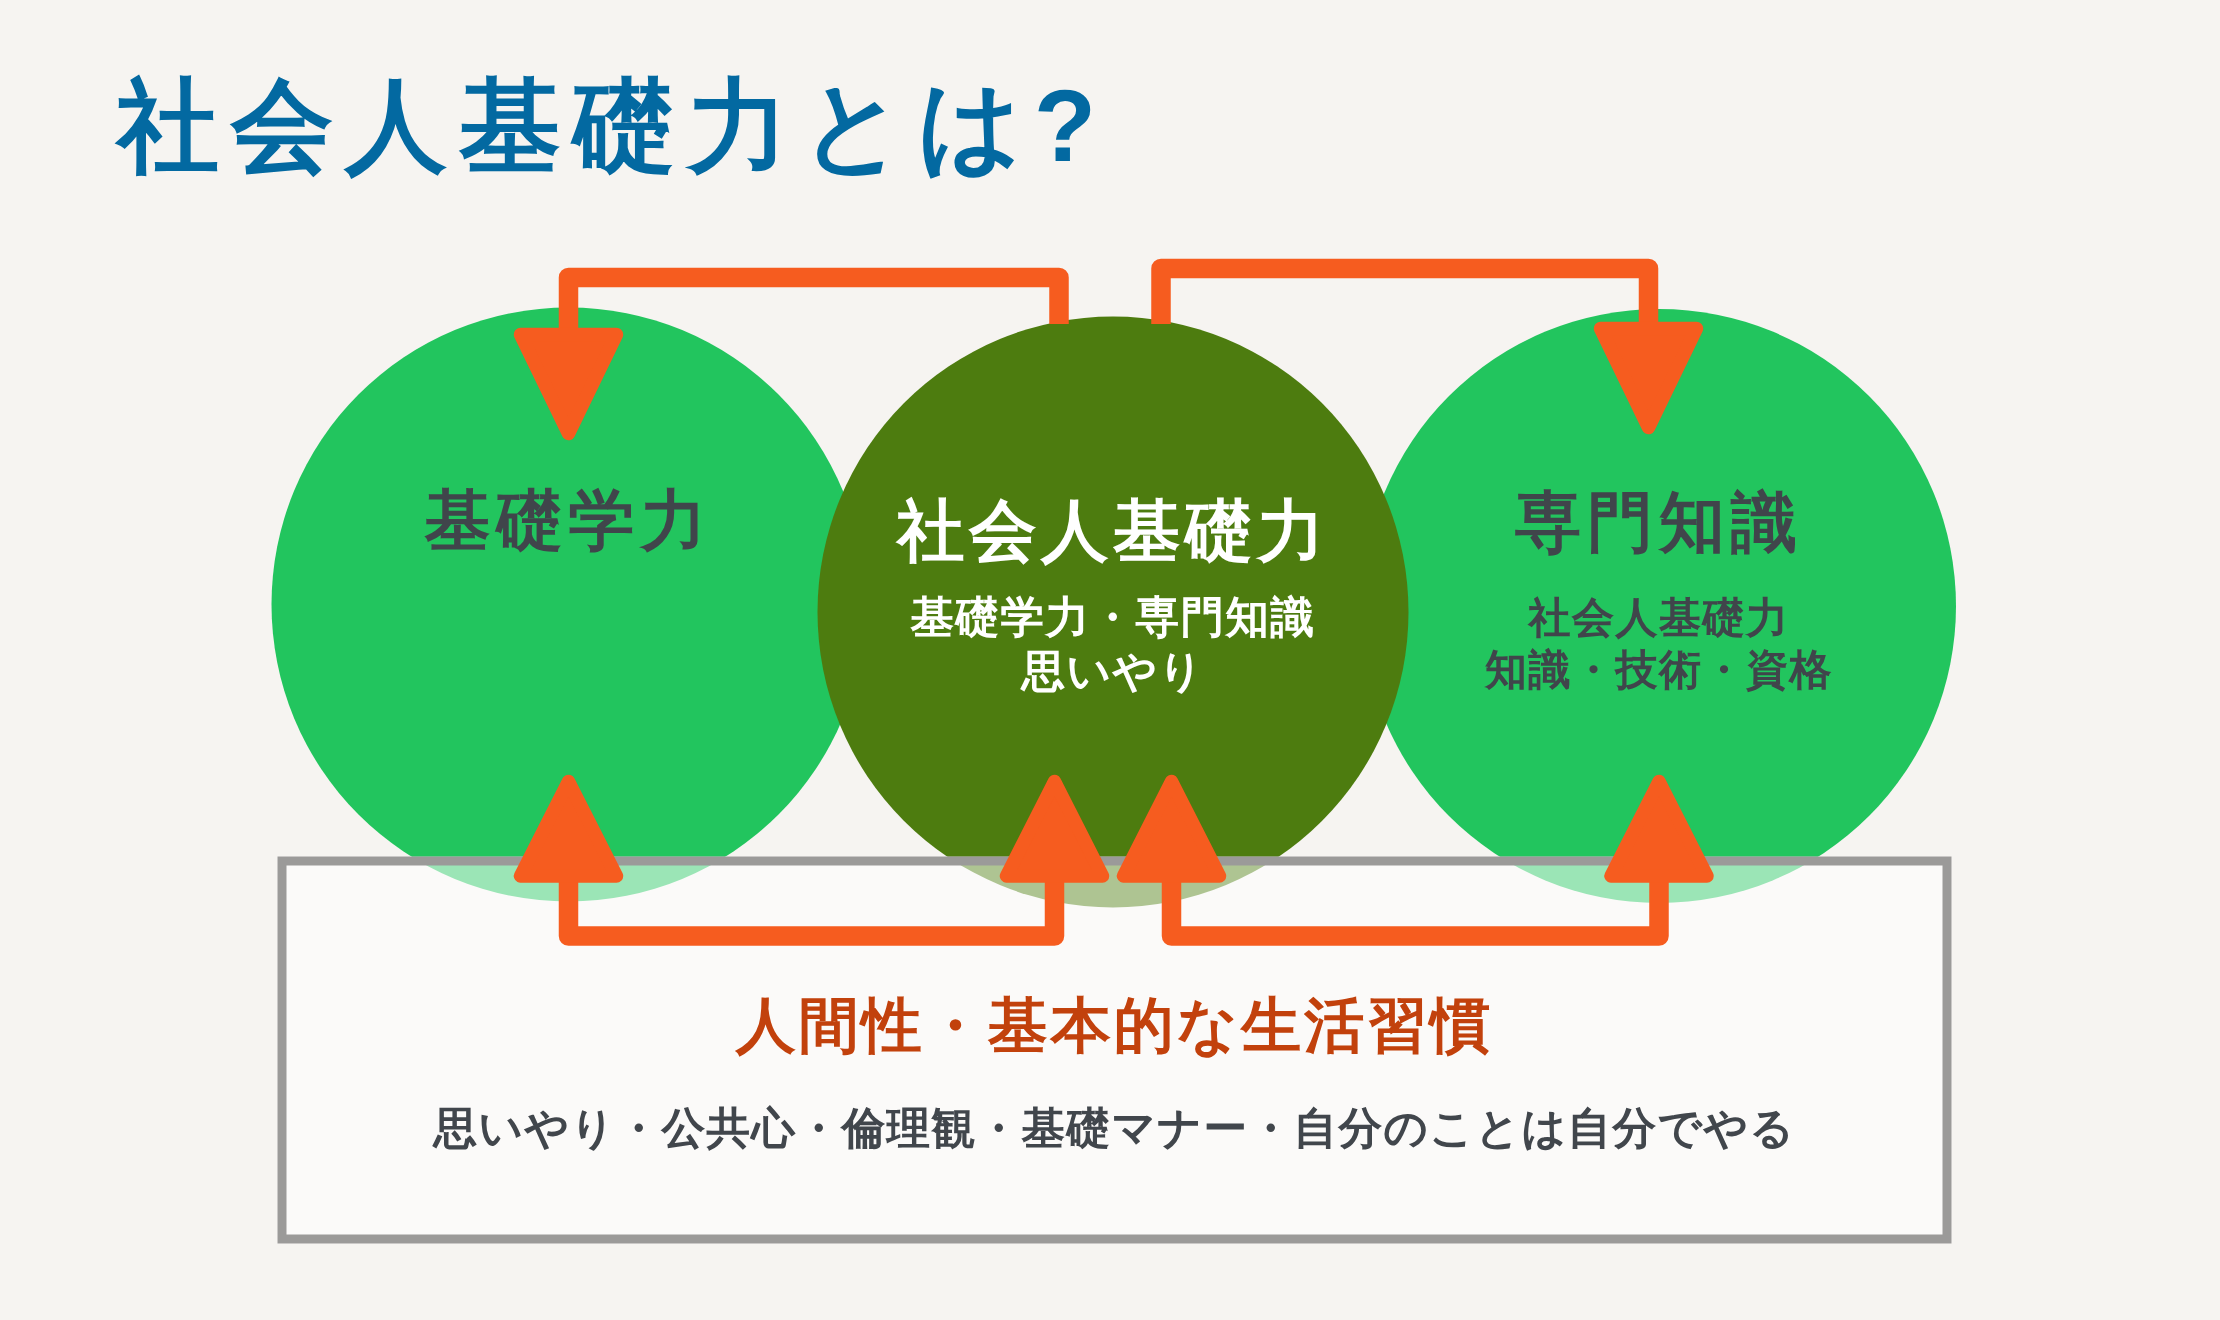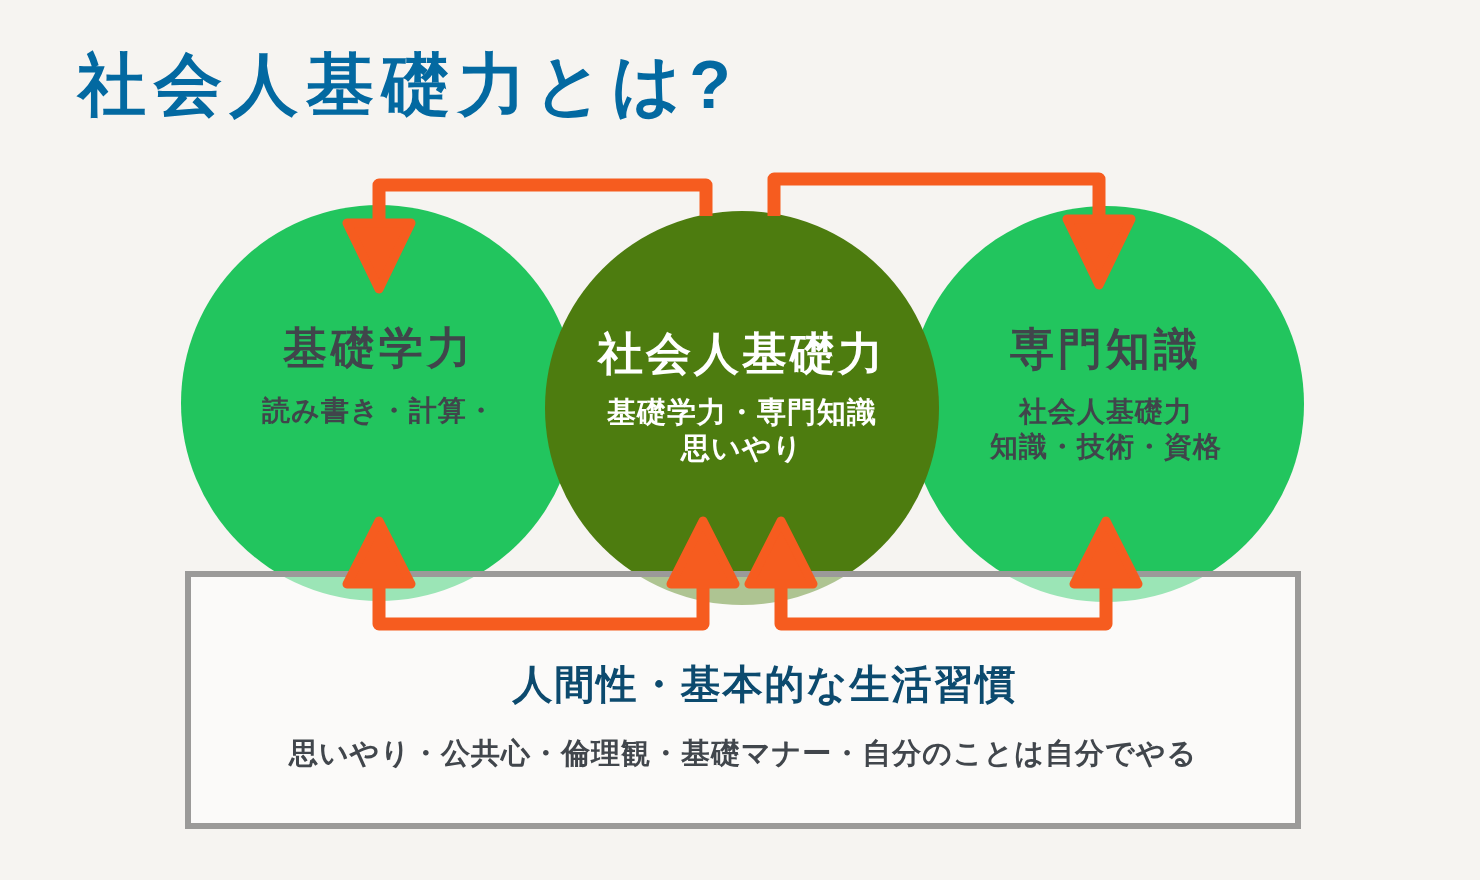--- a/index.html
+++ b/index.html
@@ -60,23 +60,22 @@
     background:rgba(255,255,255,0.55);
     border:6px solid #9b9a99;
     z-index:3;
   }
   .box-heading{
     position:absolute;left:0;width:100%;top:84px;
     text-align:center;
     font-size:40px;font-weight:700;
     letter-spacing:2px;
     line-height:46px;
-    color:#0c4a6e;
+    color:#c2410c;
     white-space:nowrap;
-    padding-left:22px;
   }
   .box-sub{
     position:absolute;left:0;width:100%;top:158px;
     text-align:center;
     font-size:29px;font-weight:700;
     letter-spacing:1px;
     line-height:36px;
     color:#41464c;
     white-space:nowrap;
   }
@@ -103,21 +102,20 @@
 </head>
 <body>
 
 <div class="canvas">
 
   <h1 class="page-title">社会人基礎力とは?</h1>
 
   <div class="circle circle-green circle-left">
     <div class="circle-heading">基礎学力</div>
     <div class="circle-sub">
-      <span>読み書き・計算・</span>
     </div>
   </div>
 
   <div class="circle circle-green circle-right">
     <div class="circle-heading">専門知識</div>
     <div class="circle-sub">
       <span>社会人基礎力</span>
       <span>知識・技術・資格</span>
     </div>
   </div>

